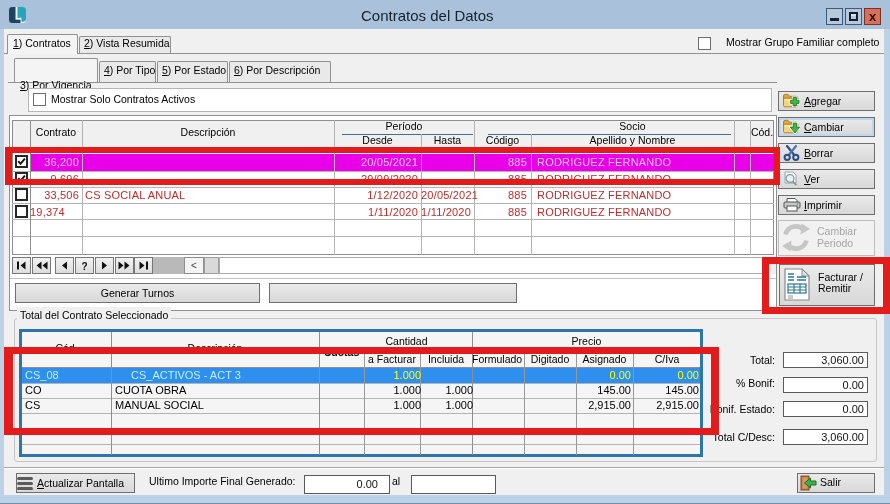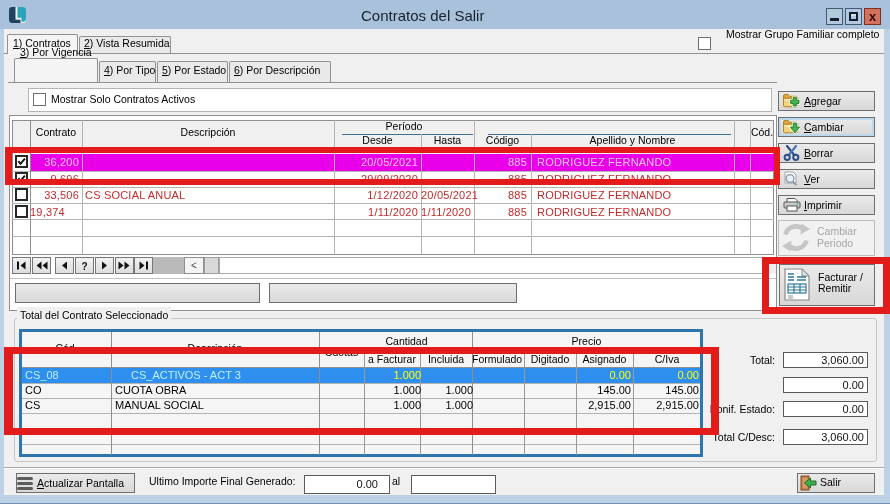--- a/index.html
+++ b/index.html
@@ -23,21 +23,21 @@
 <body>
 <div id="win">
 
   <div class="abs" style="left:0;top:0;width:890px;height:29px;background:#a9c1da;"></div>
 
   <svg class="abs" style="left:9px;top:7px;" width="17" height="16" viewBox="0 0 17 16">
     <rect x="0" y="0" width="17" height="16" rx="3.5" fill="#e9f3f8"></rect>
     <path d="M3 0 H6.5 V12.8 H11.5 V16 H3 Q0 16 0 13 V3 Q0 0 3 0 Z" fill="#20415f"></path>
     <path d="M8.5 0 H14 Q17 0 17 3 V11.5 Q17 14.8 13.8 14.8 H12.5 V10.8 H8.5 Z" fill="#2aa3bd"></path>
   </svg>
-  <div class="abs" style="left:361px;top:8px;font-size:15px;line-height:15px;color:#17222e;white-space:nowrap;">Contratos del Salir</div>
+  <div class="abs" style="left:361px;top:8px;font-size:15px;line-height:15px;color:#17222e;white-space:nowrap;">Contratos del Datos</div>
 
   <div class="abs" style="left:826px;top:8px;width:17px;height:17px;background:#b4c8de;border:1px solid #3f5a74;">
       <div class="abs" style="left:3px;top:9px;width:9px;height:3px;background:#16202c;"></div>
     </div>
   <div class="abs" style="left:845px;top:8px;width:17px;height:17px;background:#b4c8de;border:1px solid #3f5a74;">
       <div class="abs" style="left:3px;top:3px;width:9px;height:9px;border:2px solid #16202c;background:#b4c8de;">
         <div class="abs" style="left:0px;top:0px;width:5px;height:2px;background:#d6e4ef;"></div>
       </div>
     </div>
   <div class="abs" style="left:864px;top:8px;width:17px;height:17px;background:#d4705b;border:1px solid #7e3021;color:#2d0d08;font-size:13px;font-weight:bold;text-align:center;line-height:15px;">x</div>
@@ -46,47 +46,48 @@
   <div class="abs" style="left:4px;top:29px;width:880px;height:466px;background:#f0f0f0;"></div>
   <div class="abs" style="left:0;top:503px;width:890px;height:1px;background:#7290ad;"></div>
 
   <div class="abs" style="left:4px;top:53px;width:880px;height:1px;background:#919191;"></div>
   <div class="abs" style="left:79px;top:36px;width:92px;height:17px;background:#e9e9e9;border:1px solid #919191;border-bottom:none;border-radius:2px 2px 0 0;"></div>
   <div class="cell" style="left:84px;top:35px;"><u>2</u>) Vista Resumida</div>
   <div class="abs" style="left:7px;top:34px;width:71px;height:20px;background:#f4f4f4;border:1px solid #919191;border-bottom:none;border-radius:2px 2px 0 0;"></div>
   <div class="cell" style="left:13px;top:35px;"><u>1</u>) Contratos</div>
 
   <div class="abs" style="left:698px;top:37px;width:13px;height:13px;background:#fff;border:1px solid #6e6e6e;"></div>
-  <div class="cell" style="left:716px;top:26px;padding-left:10px;">Mostrar Grupo Familiar completo</div>
+  <div class="cell" style="left:716px;top:34px;padding-left:10px;">Mostrar Grupo Familiar completo</div>
 
   <div class="abs" style="left:8px;top:82px;width:769px;height:1px;background:#919191;"></div>
   <div class="abs" style="left:99px;top:61px;width:57px;height:21px;background:#e9e9e9;border:1px solid #919191;border-bottom:none;border-radius:2px 2px 0 0;"></div>
   <div class="cell" style="left:104px;top:61.5px;"><u>4</u>) Por Tipo</div>
   <div class="abs" style="left:157px;top:61px;width:71px;height:21px;background:#e9e9e9;border:1px solid #919191;border-bottom:none;border-radius:2px 2px 0 0;"></div>
   <div class="cell" style="left:162px;top:61.5px;"><u>5</u>) Por Estado</div>
   <div class="abs" style="left:229px;top:61px;width:102px;height:21px;background:#e9e9e9;border:1px solid #919191;border-bottom:none;border-radius:2px 2px 0 0;"></div>
   <div class="cell" style="left:234px;top:61.5px;"><u>6</u>) Por Descripción</div>
   <div class="abs" style="left:14px;top:58px;width:84px;height:24px;background:#f4f4f4;border:1px solid #919191;border-bottom:none;border-radius:2px 2px 0 0;"></div>
-  <div class="cell" style="left:20px;top:44px;text-align:center;"><u>3</u>) Por Vigencia</div>
+  <div class="cell" style="left:20px;top:77px;text-align:center;"><u>3</u>) Por Vigencia</div>
 
   <div class="abs" style="left:28px;top:88px;width:744px;height:24px;background:#fff;border:1px solid #b5b5b5;"></div>
   <div class="abs" style="left:33px;top:93px;width:13px;height:13px;background:#fff;border:1px solid #6e6e6e;"></div>
   <div class="cell" style="left:51px;top:91px;">Mostrar Solo Contratos Activos</div>
 
   <div class="abs" style="left:9px;top:115px;width:768px;height:196px;background:#fff;border:1px solid #8f8f8f;"></div>
   <div class="hline" style="left:10px;top:278px;width:766px;background:#c2c2c2;"></div>
 
   <div class="abs" style="left:12px;top:120px;width:762px;height:34px;background:#f0f0f0;border:1px solid #8e8e8e;border-bottom:none;"></div>
 
   <div class="cell" style="left:30px;top:124px;width:52px;text-align:center;">Contrato</div>
   <div class="cell" style="left:82px;top:124px;width:252px;text-align:center;">Descripción</div>
   <div class="cell" style="left:334px;top:118px;width:140px;text-align:center;">Período</div>
   <div class="abs" style="left:342px;top:134px;width:131px;height:1px;background:#43708f;"></div>
   <div class="cell" style="left:334px;top:131.5px;width:87px;text-align:center;">Desde</div>
   <div class="cell" style="left:421px;top:131.5px;width:53px;text-align:center;">Hasta</div>
+  <div class="cell" style="left:531px;top:118px;width:203px;text-align:center;">Socio</div>
   <div class="abs" style="left:488px;top:134px;width:243px;height:1px;background:#43708f;"></div>
   <div class="cell" style="left:474px;top:131.5px;width:57px;text-align:center;">Código</div>
   <div class="cell" style="left:531px;top:131.5px;width:203px;text-align:center;">Apellido y Nombre</div>
   <div class="cell" style="left:750px;top:124px;width:24px;text-align:center;">Cód.</div>
 
   <div class="abs" style="left:12px;top:154px;width:762px;height:101px;background:#fff;border:1px solid #8e8e8e;border-top:none;"></div>
 
   <div class="abs" style="left:30px;top:153.5px;width:744px;height:17px;background:#e900e9;"></div>
 
   <div class="hline" style="left:12px;top:170.5px;width:762px;"></div>
@@ -182,32 +183,33 @@
       </div>
     </div>
 
   <div class="abs" style="left:153px;top:257px;width:31px;height:17px;background:#b9b9b9;"></div>
   <div class="abs" style="left:184px;top:257px;width:20px;height:17px;background:#f4f4f4;border:1px solid #8e8e8e;text-align:center;font-size:10px;line-height:15px;color:#444;">&lt;</div>
   <div class="abs" style="left:204px;top:257px;width:15px;height:17px;background:#d9d9d9;border:1px solid #9e9e9e;"></div>
   <div class="abs" style="left:219px;top:257px;width:546px;height:17px;background:#fff;border:1px solid #aaa;"></div>
   <div class="abs" style="left:766px;top:257px;width:10px;height:17px;background:#eeeeee;"></div>
 
   <div class="btn" style="left:15px;top:283px;width:245px;height:20px;"></div>
+  <div class="cell" style="left:15px;top:285px;width:245px;text-align:center;">Generar Turnos</div>
   <div class="btn" style="left:269px;top:283px;width:248px;height:20px;"></div>
 
   <div class="abs" style="left:14px;top:318px;width:863px;height:144px;border:1px solid #c6c6c6;border-radius:3px;"></div>
   <div class="cell" style="left:17px;top:307px;background:#f0f0f0;padding:0 3px;">Total del Contrato Seleccionado</div>
 
   <div class="abs" style="left:19px;top:329px;width:684px;height:128px;background:#f5f5f5;border:3px solid #2e74ad;"></div>
 
   <div class="cell" style="left:22px;top:340px;width:89px;text-align:center;">Cód.</div>
   <div class="cell" style="left:111px;top:340px;width:208px;text-align:center;">Descripción</div>
   <div class="cell" style="left:472px;top:334px;width:229px;text-align:center;line-height:14px;">Precio</div>
   <div class="cell" style="left:330px;top:334px;width:153px;text-align:center;line-height:14px;">Cantidad</div>
-  <div class="cell" style="left:319px;top:344px;width:45px;text-align:center;">Cuotas</div>
+  <div class="cell" style="left:319px;top:344px;width:45px;text-align:center;font-weight:bold;">Cuotas</div>
   <div class="cell" style="left:364px;top:351px;width:56px;text-align:center;">a Facturar</div>
   <div class="cell" style="left:420px;top:351px;width:52px;text-align:center;">Incluida</div>
   <div class="cell" style="left:472px;top:351px;width:52px;">Formulado</div>
   <div class="cell" style="left:524px;top:351px;width:52px;text-align:center;">Digitado</div>
   <div class="cell" style="left:576px;top:351px;width:57px;text-align:center;">Asignado</div>
   <div class="cell" style="left:633px;top:351px;width:68px;text-align:center;">C/Iva</div>
   <div class="hline" style="left:22px;top:367px;width:678px;background:#8e8e8e;"></div>
 
   <div class="abs" style="left:22px;top:368px;width:678px;height:15px;background:#2f8fef;"></div>
 
@@ -241,20 +243,21 @@
 
   <div class="cell g11" style="left:25px;top:398px;line-height:15px;">CS</div>
   <div class="cell g11" style="left:115px;top:398px;line-height:15px;">MANUAL SOCIAL</div>
   <div class="cell g11" style="left:364px;top:398px;width:57px;text-align:right;line-height:15px;">1.000</div>
   <div class="cell g11" style="left:420px;top:398px;width:53px;text-align:right;line-height:15px;">1.000</div>
   <div class="cell g11" style="left:576px;top:398px;width:55px;text-align:right;line-height:15px;">2,915.00</div>
   <div class="cell g11" style="left:633px;top:398px;width:66px;text-align:right;line-height:15px;">2,915.00</div>
 
   <div class="cell" style="left:640px;top:352px;width:135px;text-align:right;">Total:</div>
   <div class="fld" style="left:783px;top:352px;width:85px;height:16px;line-height:14px;padding-right:3px;">3,060.00</div>
+  <div class="cell" style="left:640px;top:374.5px;width:135px;text-align:right;">% Bonif:</div>
   <div class="fld" style="left:783px;top:377px;width:85px;height:16px;line-height:14px;padding-right:3px;">0.00</div>
   <div class="cell" style="left:640px;top:401px;width:135px;text-align:right;">Bonif. Estado:</div>
   <div class="fld" style="left:783px;top:401px;width:85px;height:16px;line-height:14px;padding-right:3px;">0.00</div>
   <div class="cell" style="left:640px;top:428.5px;width:135px;text-align:right;">Total C/Desc:</div>
   <div class="fld" style="left:783px;top:429px;width:85px;height:16px;line-height:14px;padding-right:3px;">3,060.00</div>
 
   <div id="rightbtns">
       <div class="btn" style="left:778px;top:91px;width:97px;height:20px;"></div>
       <div class="abs" style="left:783px;top:93px;">
         <svg width="17" height="15" viewBox="0 0 17 15">

